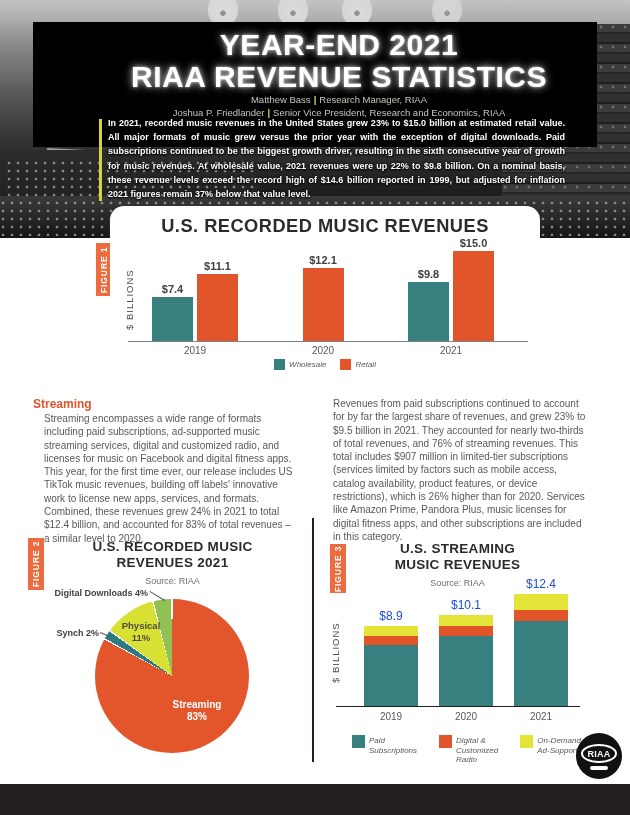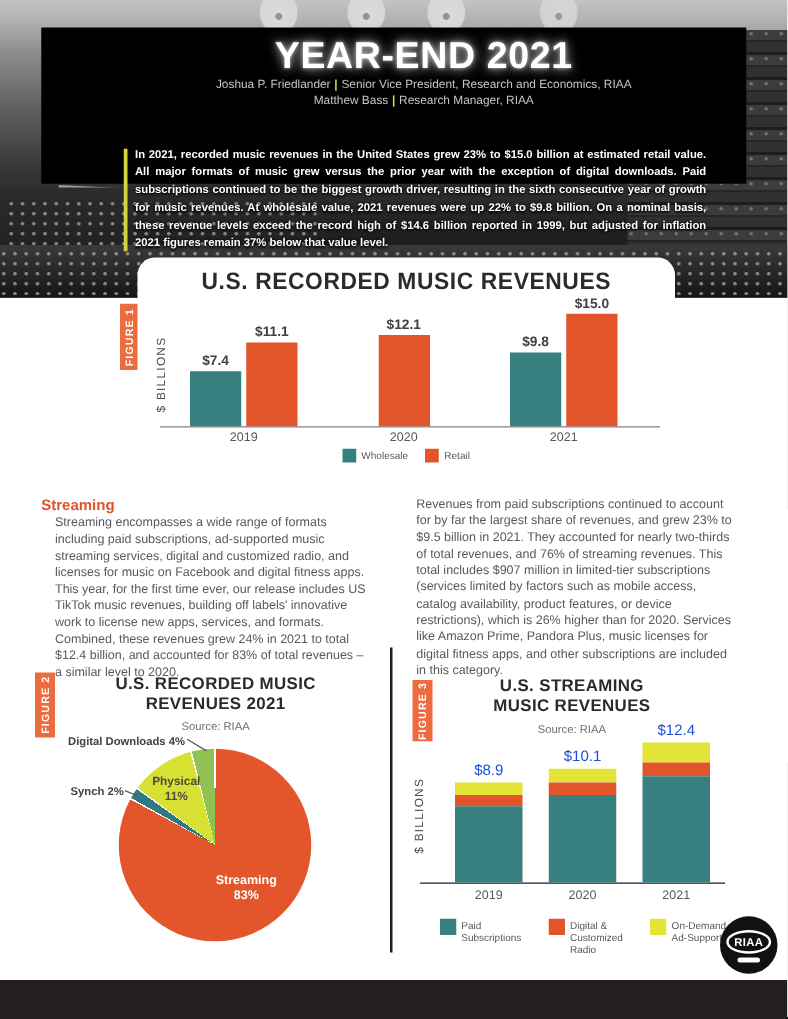--- a/index.html
+++ b/index.html
@@ -51,21 +51,21 @@
   .fig1-ylabel{left:14px;top:52px;height:84px;}
   .fig1-chart{position:absolute;left:18px;top:30px;width:400px;height:106px;border-bottom:1px solid #808285;
     display:flex;justify-content:space-between;align-items:flex-end;padding:0 34px 0 24px;}
   .f1-group{display:flex;gap:4px;align-items:flex-end;}
   .f1-barwrap{display:flex;flex-direction:column;align-items:center;justify-content:flex-end;font-weight:bold;}
   .f1-value{font-size:11px;color:#414042;margin-bottom:2px;white-space:nowrap;}
   .f1-bar{width:41px;}
   .f1-years{position:absolute;left:18px;top:139px;width:400px;display:flex;justify-content:space-between;padding:0 34px 0 24px;}
   .f1-years span{width:86px;text-align:center;font-size:10px;color:#58595b;}
   .f1-legend{position:absolute;left:0;top:153px;width:100%;display:flex;justify-content:center;gap:14px;align-items:center;}
-  .lg-item{display:flex;align-items:flex-start;gap:4px;}
+  .lg-item{display:flex;align-items:flex-start;gap:4px;font-style:italic;}
   .lg-sw{width:11px;height:11px;flex:0 0 auto;}
   .lg-tx{font-size:8px;color:#58595b;line-height:9.5px;padding-top:1px;}
 
   
   .col-left-h{position:absolute;left:33px;top:385px;font-size:12px;font-weight:bold;color:var(--heading-orange);}
   .col-left-p{position:absolute;left:33px;top:401px;width:271px;}
   .col-right-p{position:absolute;left:322px;top:386px;width:277px;}
   .body-p{margin:11px;font-size:10px;line-height:13.3px;color:#58595b;}
 
   .divider{position:absolute;left:312px;top:518px;width:2px;height:244px;background:#231f20;}
@@ -124,22 +124,23 @@
     <div class="rack-right">
         <div class="inner dots" style="background-size:12px 20px;opacity:.5;"></div>
       </div>
     <div class="console-strip">
         <div class="inner dots"></div>
       </div>
   </div>
 
   <div class="title-box">
     <div class="title">YEAR-END 2021</div>
+    <div class="title">RIAA REVENUE STATISTICS</div>
+    <div class="credit"><span>Matthew Bass</span><span class="pipe">|</span><span>Research Manager, RIAA</span></div>
     <div class="credit"><span>Joshua P. Friedlander</span><span class="pipe">|</span><span>Senior Vice President, Research and Economics, RIAA</span></div>
-    <div class="credit"><span>Matthew Bass</span><span class="pipe">|</span><span>Research Manager, RIAA</span></div>
   </div>
 
   <div class="intro">
     <div class="intro-bar"></div>
     <p>In 2021, recorded music revenues in the United States grew 23% to $15.0 billion at estimated retail value. All major formats of music grew versus the prior year with the exception of digital downloads. Paid subscriptions continued to be the biggest growth driver, resulting in the sixth consecutive year of growth for music revenues. At wholesale value, 2021 revenues were up 22% to $9.8 billion. On a nominal basis, these revenue levels exceed the record high of $14.6 billion reported in 1999, but adjusted for inflation 2021 figures remain 37% below that value level.</p>
   </div>
 
   <div class="fig-tab tab1">FIGURE 1</div>
   <div class="card">
     <div class="fig1-title">U.S. RECORDED MUSIC REVENUES</div>

